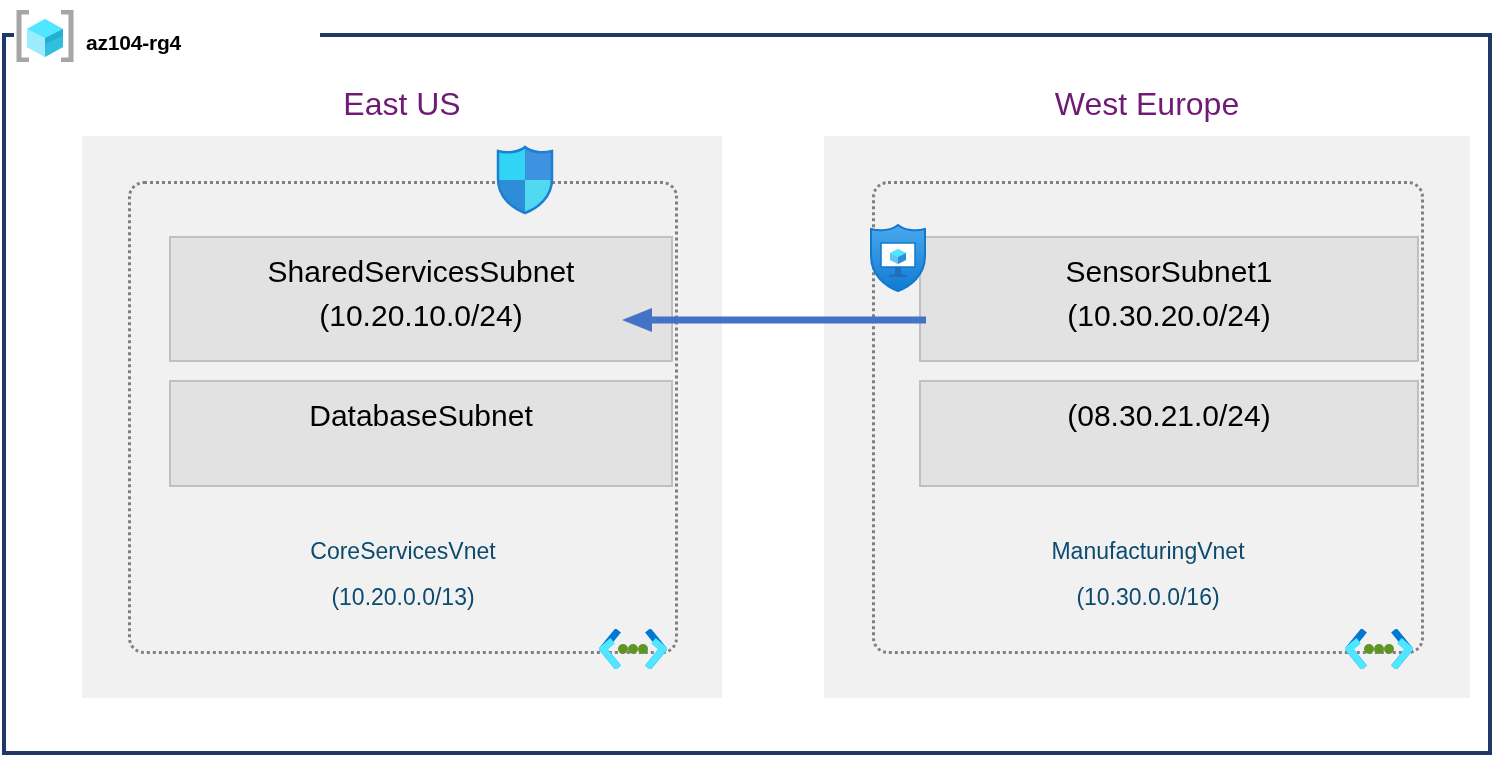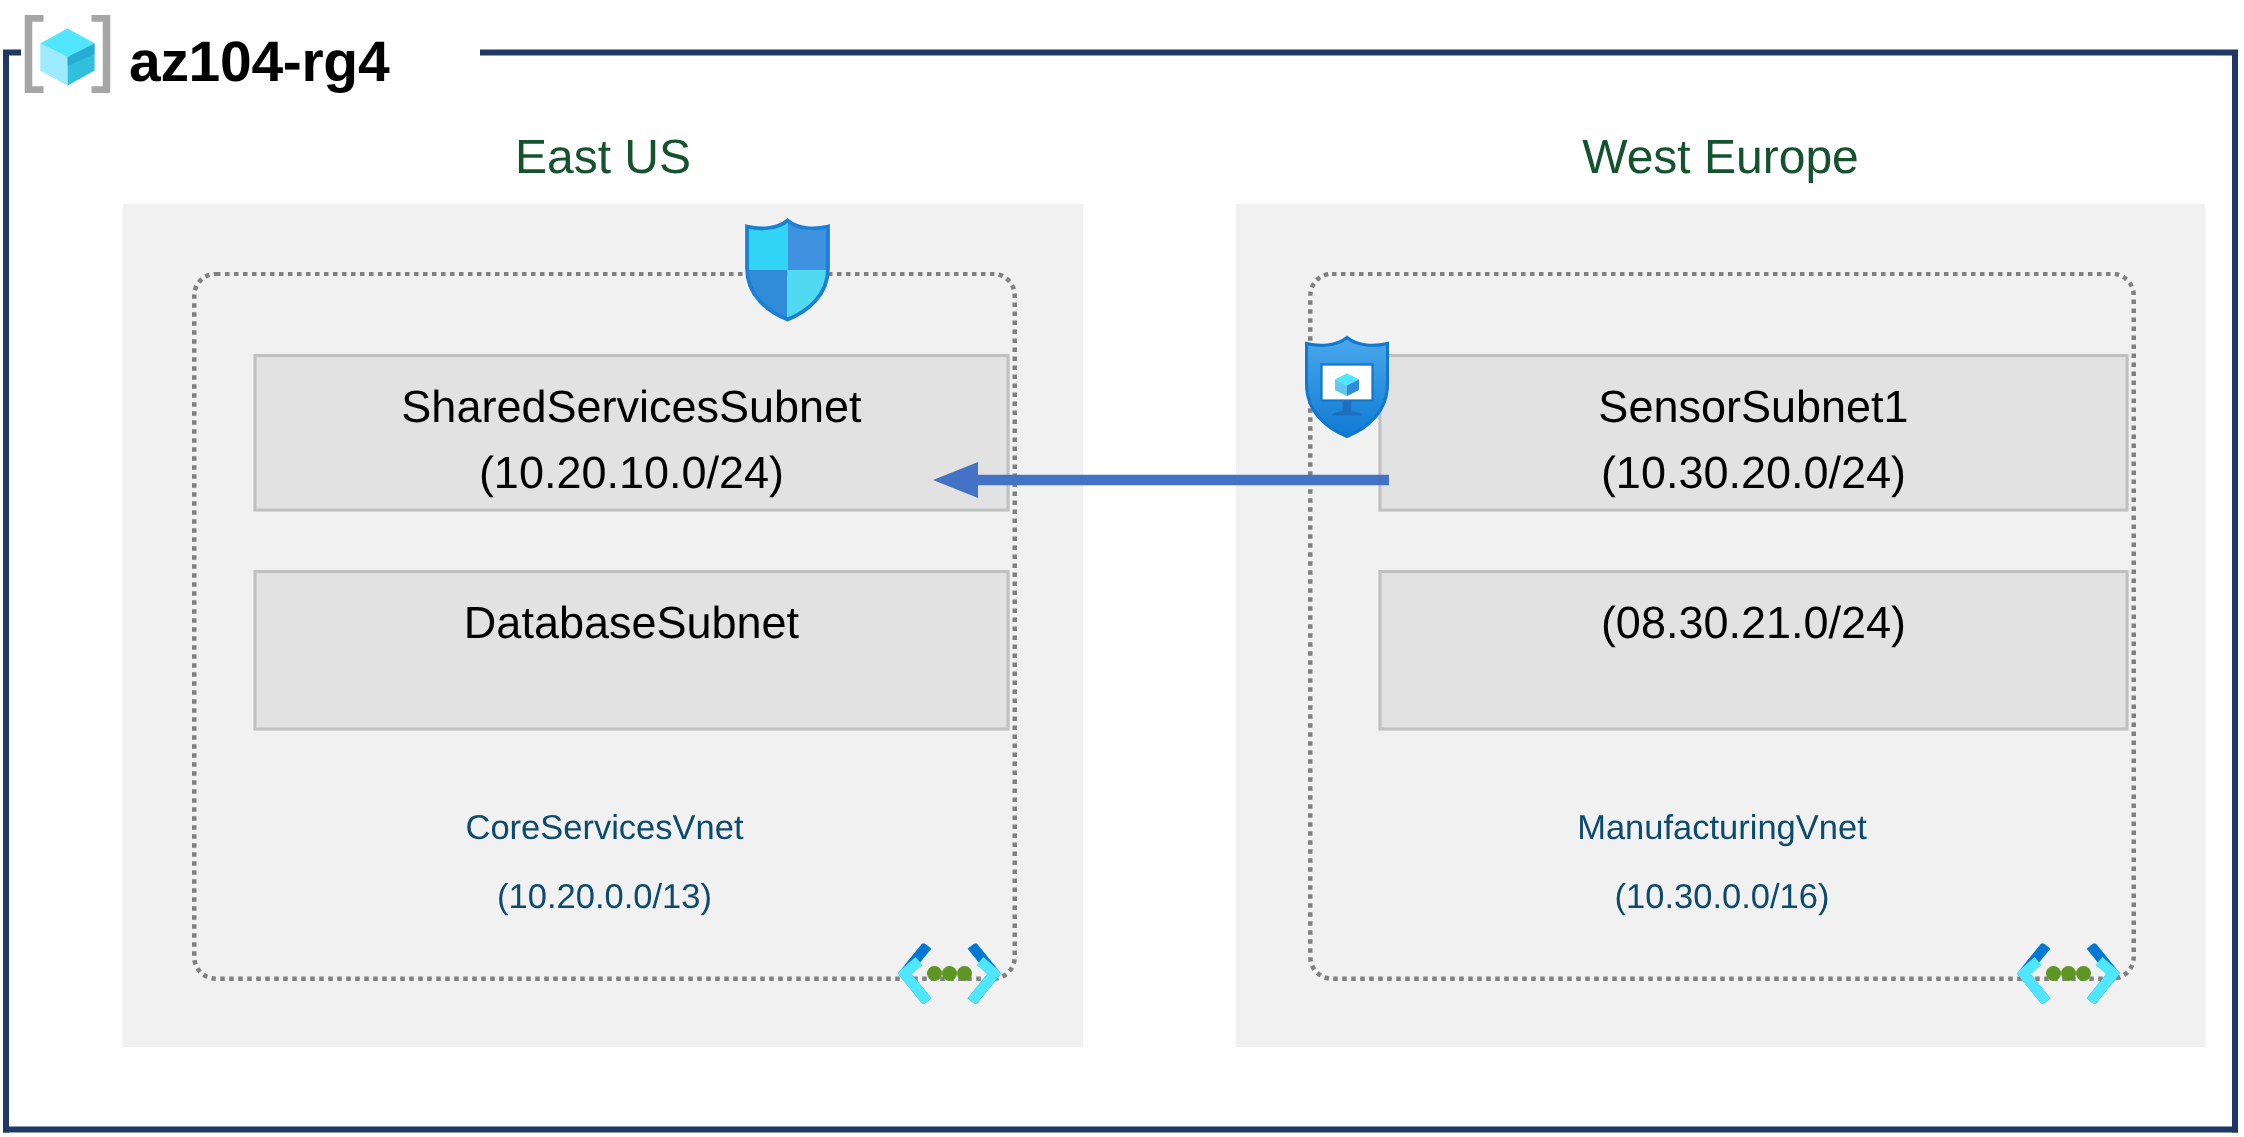--- a/index.html
+++ b/index.html
@@ -44,42 +44,42 @@
     left: 14px; top: 6px;
     height: 60px;
     display: flex;
     align-items: center;
     gap: 10px;
     background: #ffffff;
     padding: 0 6px 0 0;
     z-index: 5;
   }
   #rg-title {
-    font-size: 38px;
+    font-size: 21px;
     font-weight: bold;
     color: #000000;
     letter-spacing: -0.2px;
     white-space: nowrap;
     margin-top: 13px;
   }
 
   
   .rg-icon { width: 62px; height: 52px; display:block; }
 
   
   .region {
     position: absolute;
     top: 80px;
   }
   #region-eastus  { left: 82px;  width: 640px; }
   #region-westeu  { left: 824px; width: 646px; }
 
   .region-label {
     font-size: 32px;
-    color: #14532d;
+    color: #701a75;
     text-align: center;
     line-height: 48px;
     height: 56px;
     white-space: nowrap;
   }
 
   
   .region-box {
     background: #F1F1F1;
     height: 562px;
@@ -104,21 +104,21 @@
     position: absolute;
     background: #E2E2E2;
     border: 2px solid #C0C0C0;
     text-align: center;
     font-size: 30px;
     color: #000000;
     line-height: 44px;
     padding-top: 12px;
     white-space: nowrap;
   }
-  .subnet-1 { left: 38px; right: 2px; top: 52px; height: 105px; }
+  .subnet-1 { left: 38px; right: 2px; top: 52px; height: 126px; }
   .subnet-2 { left: 38px; right: 2px; top: 196px; height: 107px; }
 
   #region-westeu .subnet-1 { left: 44px; right: 2px; }
   #region-westeu .subnet-2 { left: 44px; right: 2px; }
 
   
   .vnet-caption {
     position: absolute;
     left: 0; right: 0;
     top: 344px;

